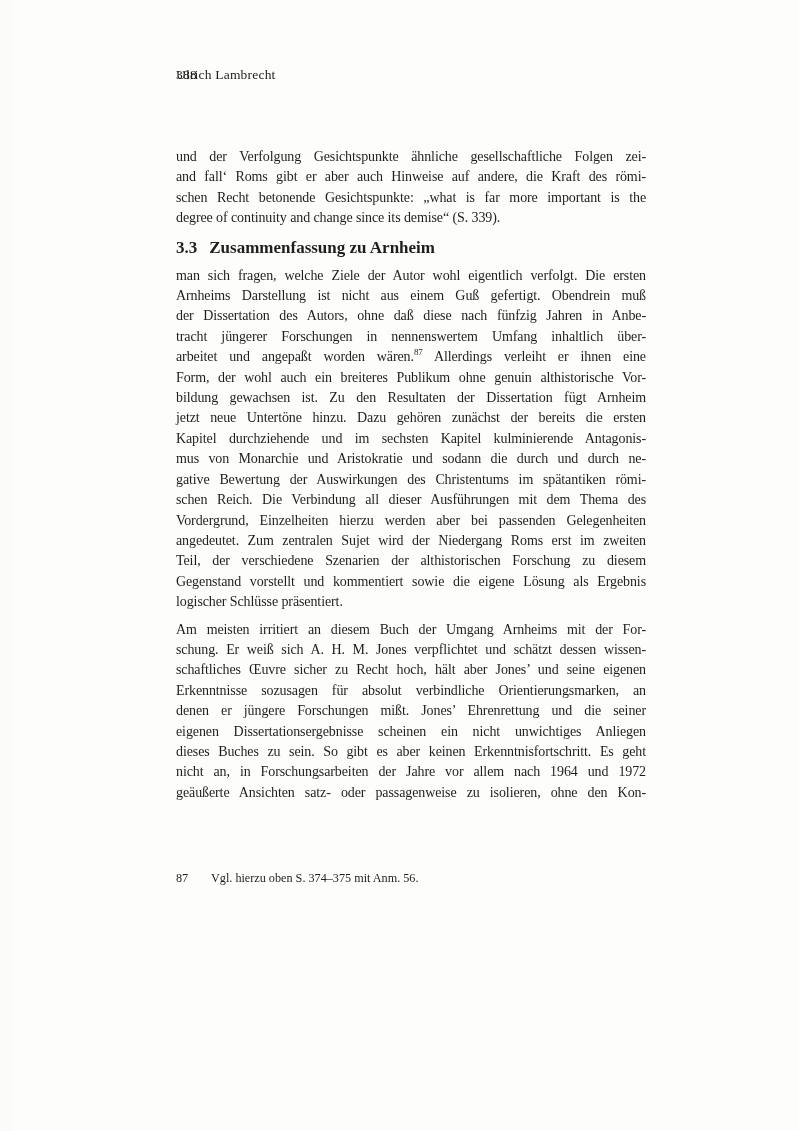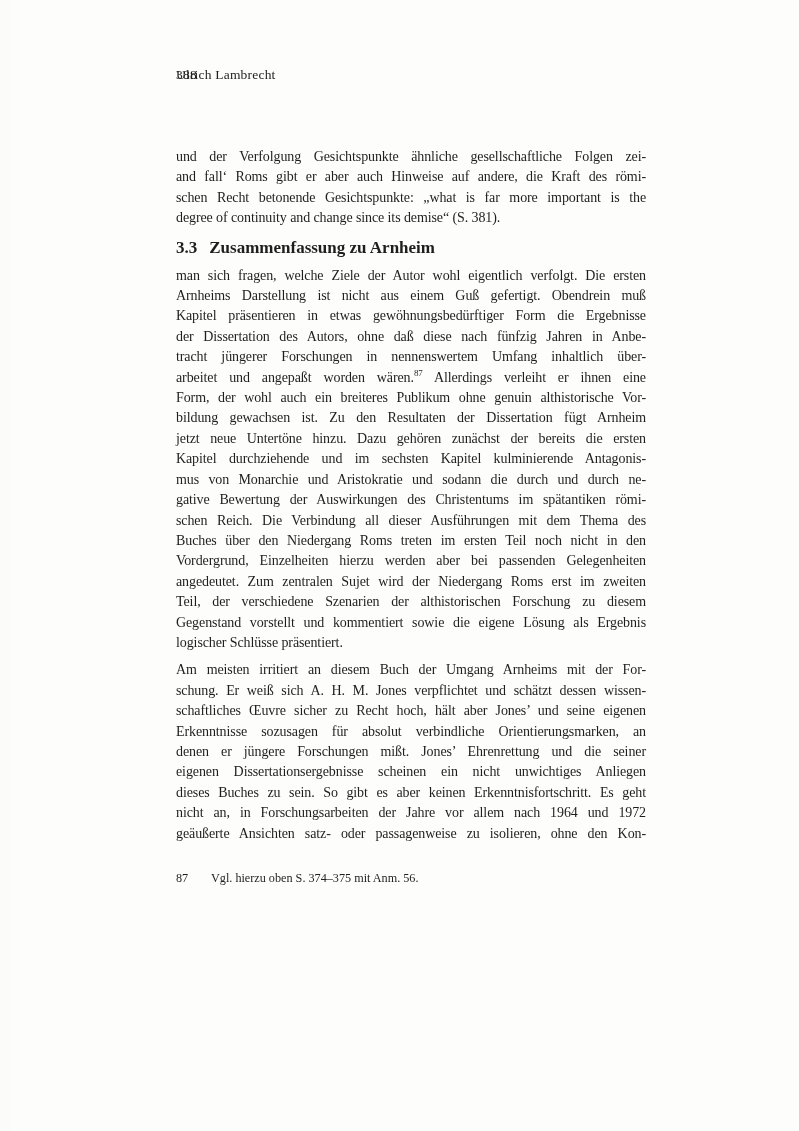--- a/index.html
+++ b/index.html
@@ -109,40 +109,38 @@
       <span class="pagenum">388</span>
       <span class="runhead">Ulrich Lambrecht</span>
     </header>
 
     <main class="body-text">
 
       <div class="para">
         <div class="line">und der Verfolgung Gesichtspunkte ähnliche gesellschaftliche Folgen zei-</div>
         <div class="line">and fall‘ Roms gibt er aber auch Hinweise auf andere, die Kraft des römi-</div>
         <div class="line">schen Recht betonende Gesichtspunkte: „what is far more important is the</div>
-        <div class="line last">degree of continuity and change since its demise“ (S. 381).</div>
+        <div class="line last">degree of continuity and change since its demise“ (S. 339).</div>
       </div>
 
       <h2 class="section-heading"><span class="sec-num">3.3</span><span class="sec-title">Zusammenfassung zu Arnheim</span></h2>
 
       <div class="para">
         <div class="line">man sich fragen, welche Ziele der Autor wohl eigentlich verfolgt. Die ersten</div>
         <div class="line">Arnheims Darstellung ist nicht aus einem Guß gefertigt. Obendrein muß</div>
-        <div class="line">Kapitel präsentieren in etwas gewöhnungsbedürftiger Form die Ergebnisse</div>
         <div class="line">der Dissertation des Autors, ohne daß diese nach fünfzig Jahren in Anbe-</div>
         <div class="line">tracht jüngerer Forschungen in nennenswertem Umfang inhaltlich über-</div>
         <div class="line"><span>arbeitet und angepaßt worden wären.</span><sup class="fn-ref">87</sup><span> Allerdings verleiht er ihnen eine</span></div>
         <div class="line">Form, der wohl auch ein breiteres Publikum ohne genuin althistorische Vor-</div>
         <div class="line">bildung gewachsen ist. Zu den Resultaten der Dissertation fügt Arnheim</div>
         <div class="line">jetzt neue Untertöne hinzu. Dazu gehören zunächst der bereits die ersten</div>
         <div class="line">Kapitel durchziehende und im sechsten Kapitel kulminierende Antagonis-</div>
         <div class="line">mus von Monarchie und Aristokratie und sodann die durch und durch ne-</div>
         <div class="line">gative Bewertung der Auswirkungen des Christentums im spätantiken römi-</div>
         <div class="line">schen Reich. Die Verbindung all dieser Ausführungen mit dem Thema des</div>
-        <div class="line">Buches über den Niedergang Roms treten im ersten Teil noch nicht in den</div>
         <div class="line">Vordergrund, Einzelheiten hierzu werden aber bei passenden Gelegenheiten</div>
         <div class="line">angedeutet. Zum zentralen Sujet wird der Niedergang Roms erst im zweiten</div>
         <div class="line">Teil, der verschiedene Szenarien der althistorischen Forschung zu diesem</div>
         <div class="line">Gegenstand vorstellt und kommentiert sowie die eigene Lösung als Ergebnis</div>
         <div class="line last">logischer Schlüsse präsentiert.</div>
       </div>
 
       <div class="para">
         <div class="line">Am meisten irritiert an diesem Buch der Umgang Arnheims mit der For-</div>
         <div class="line">schung. Er weiß sich A. H. M. Jones verpflichtet und schätzt dessen wissen-</div>

